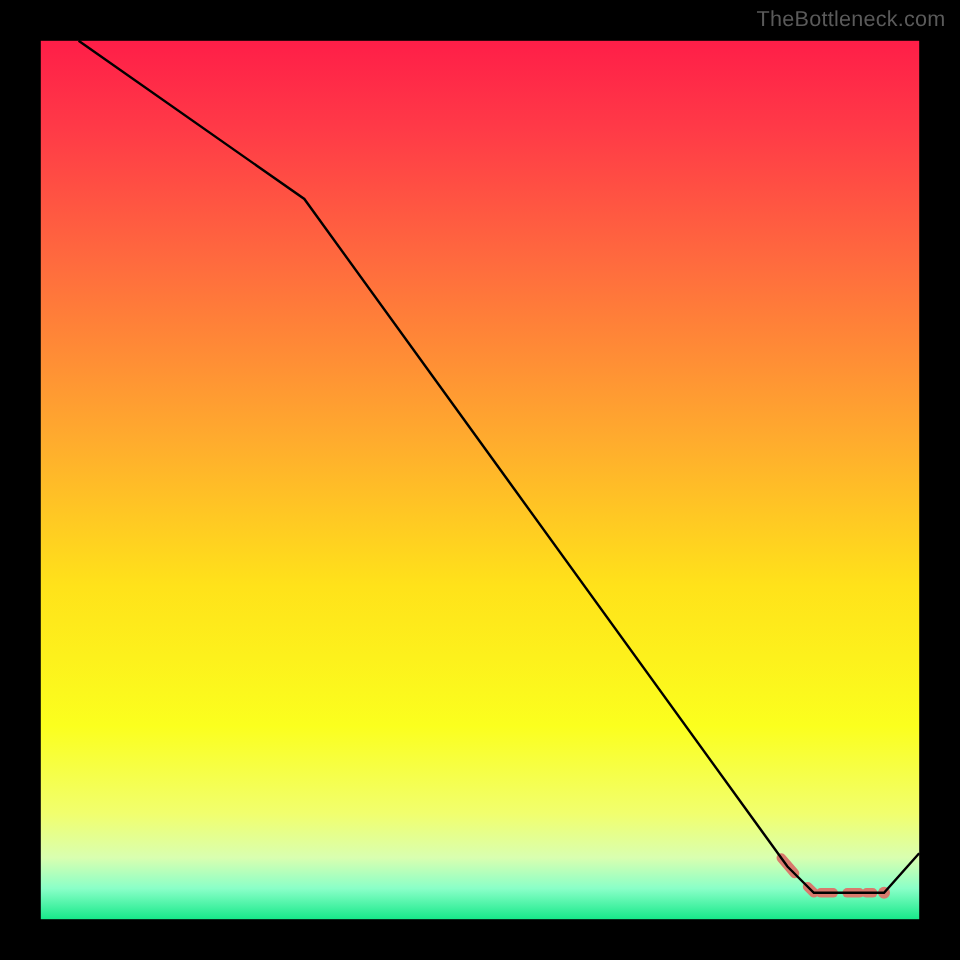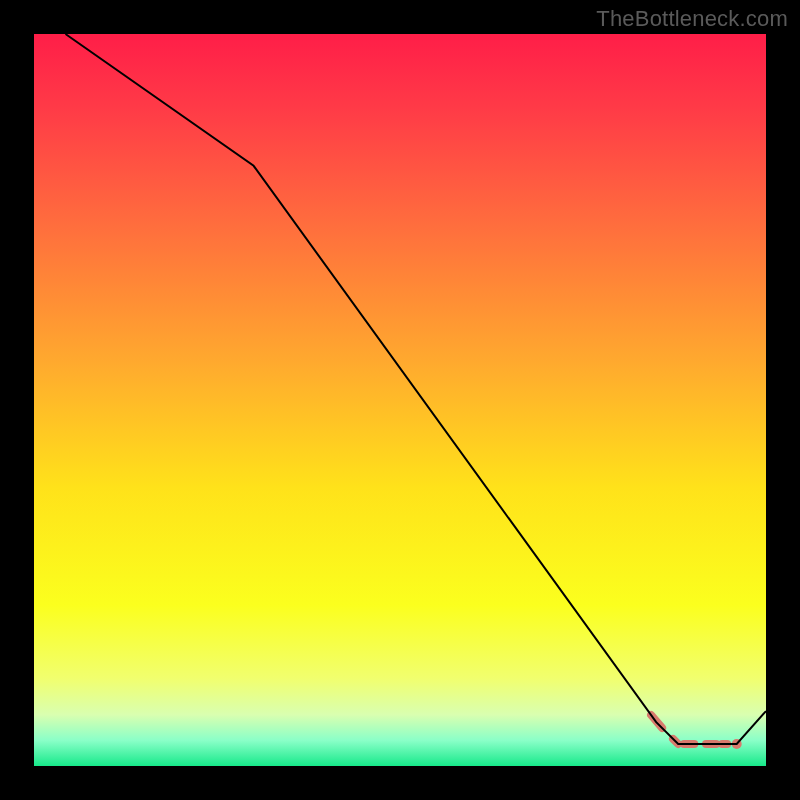--- a/index.html
+++ b/index.html
@@ -13,21 +13,21 @@
   .stage {
     position: relative;
     width: 800px;
     height: 800px;
   }
   .watermark {
     position: absolute;
     top: 6px;
     right: 12px;
     font-family: Arial, Helvetica, sans-serif;
-    font-size: 22px;
+    font-size: 18px;
     color: #5a5a5a;
     letter-spacing: 0.2px;
     user-select: none;
   }
   svg { display: block; }
 </style>
 </head>
 <body>
 
 <div class="stage">

